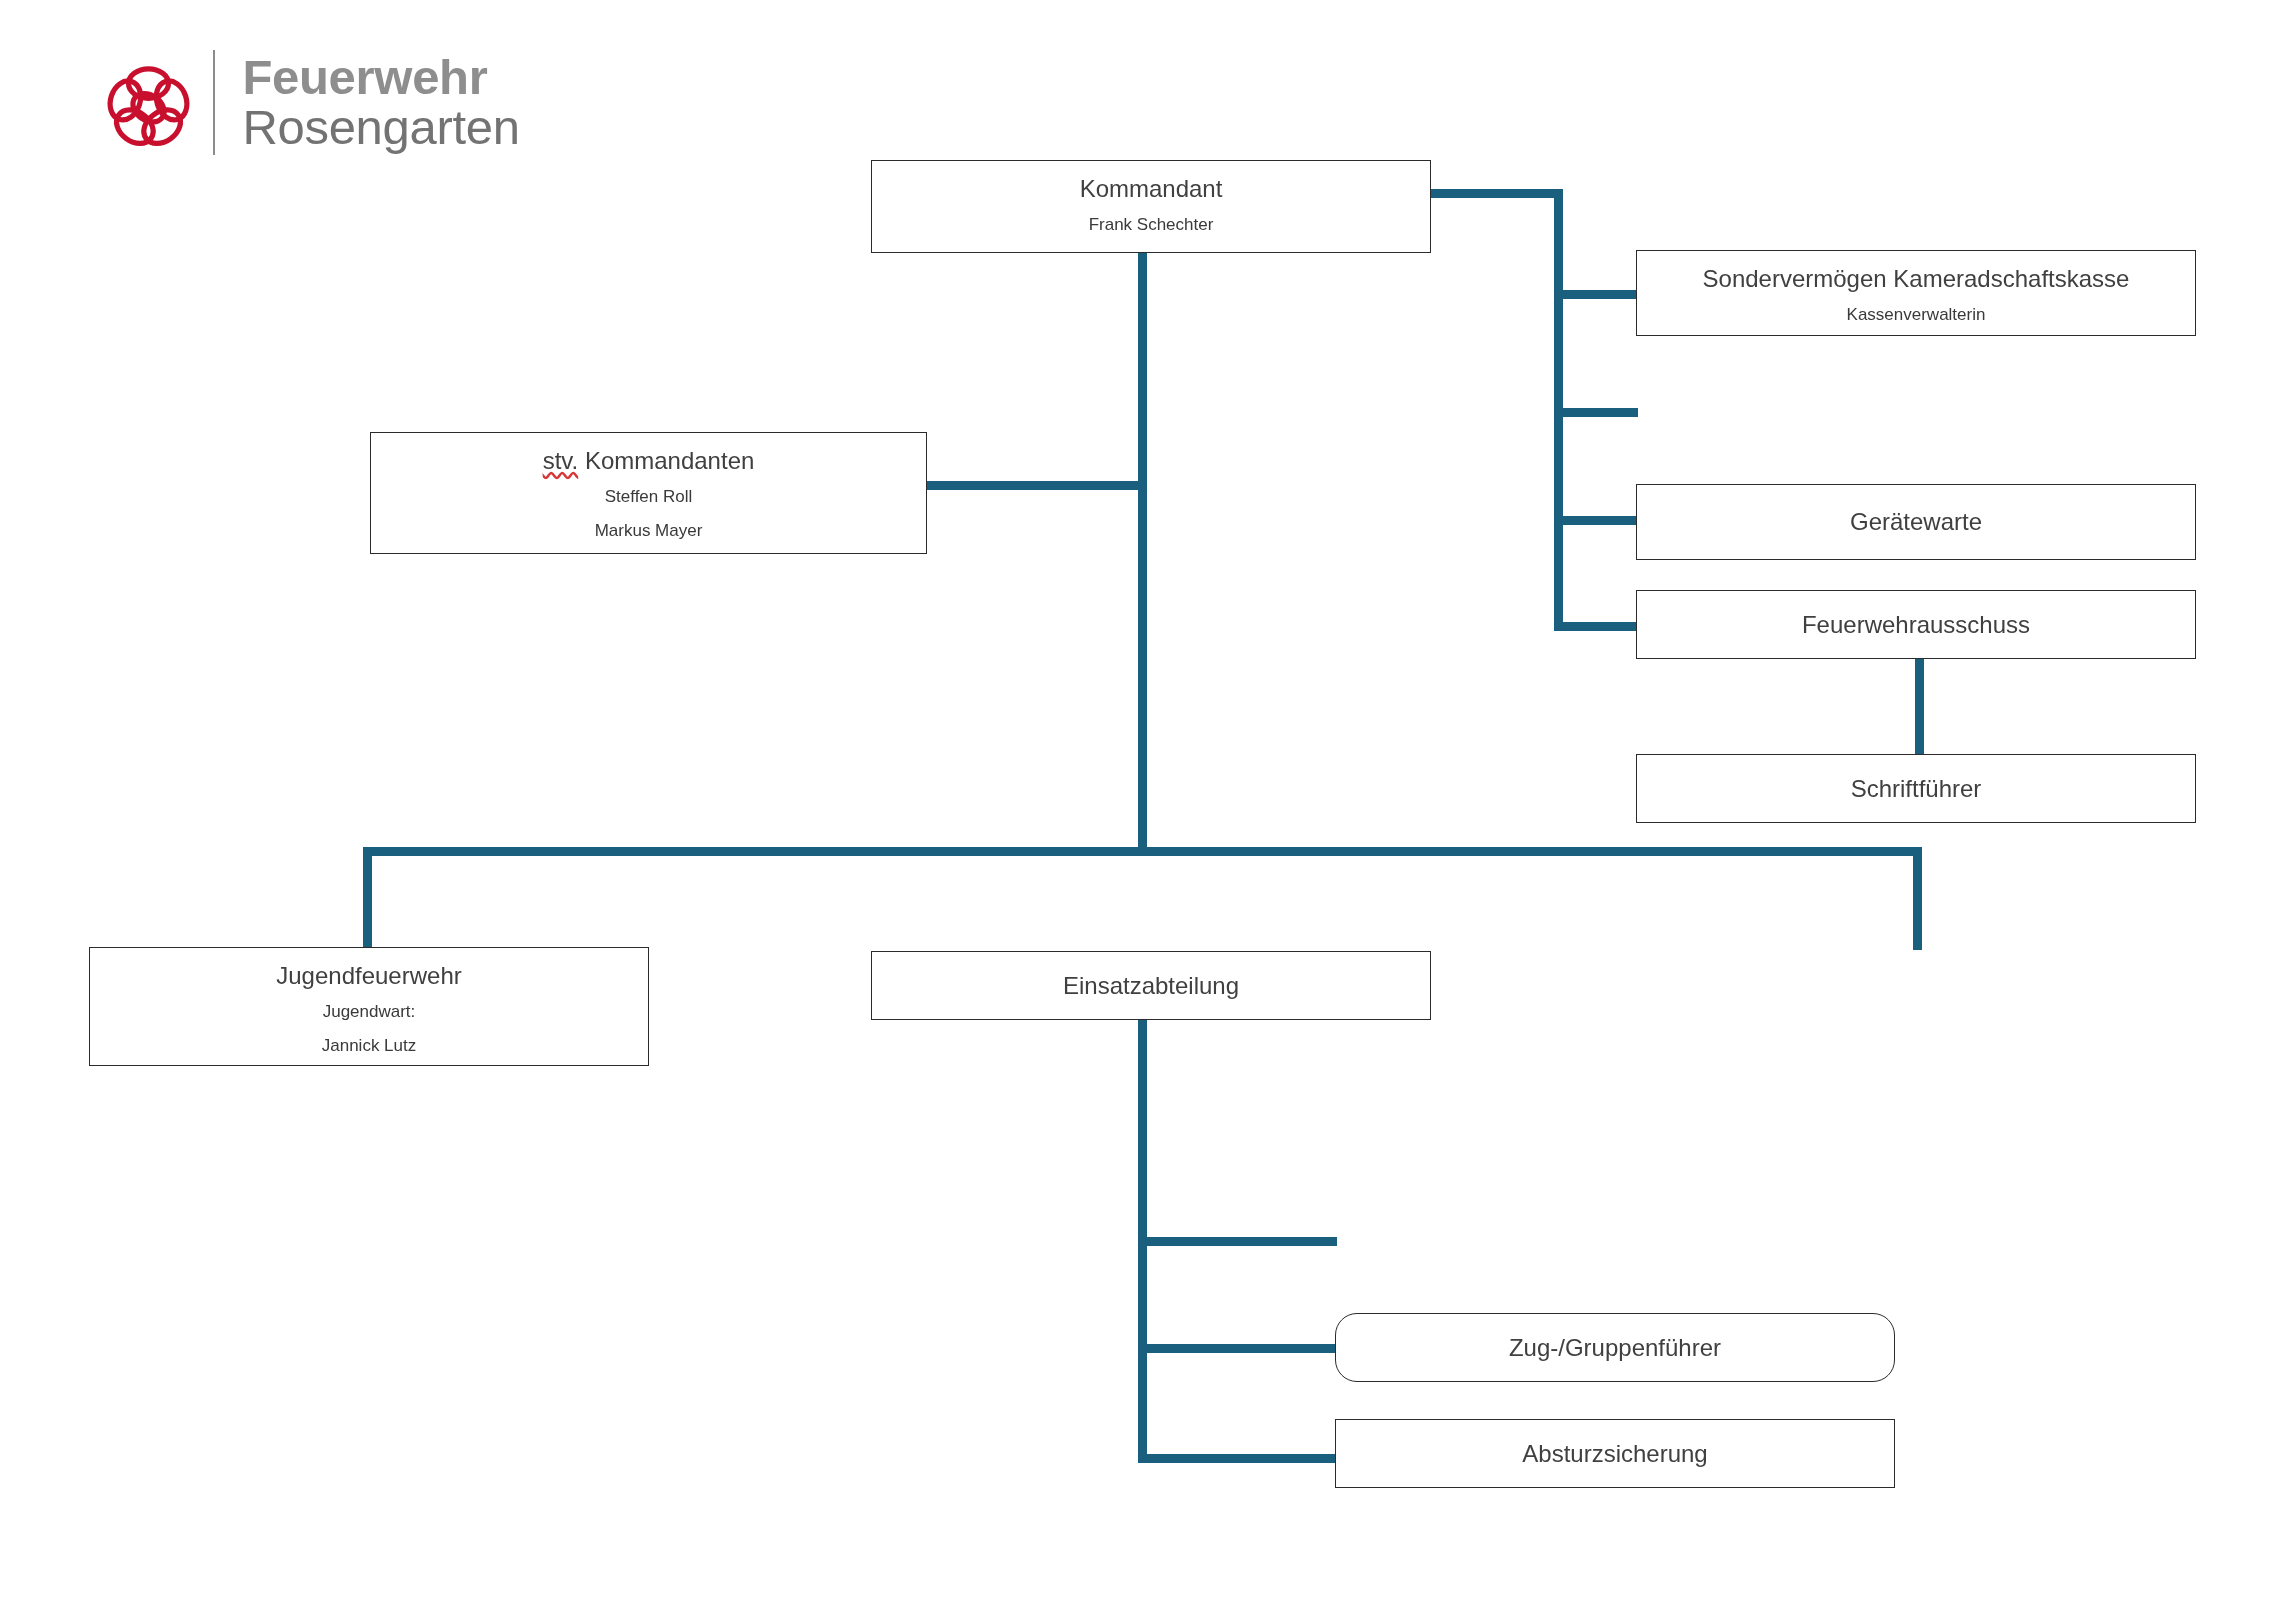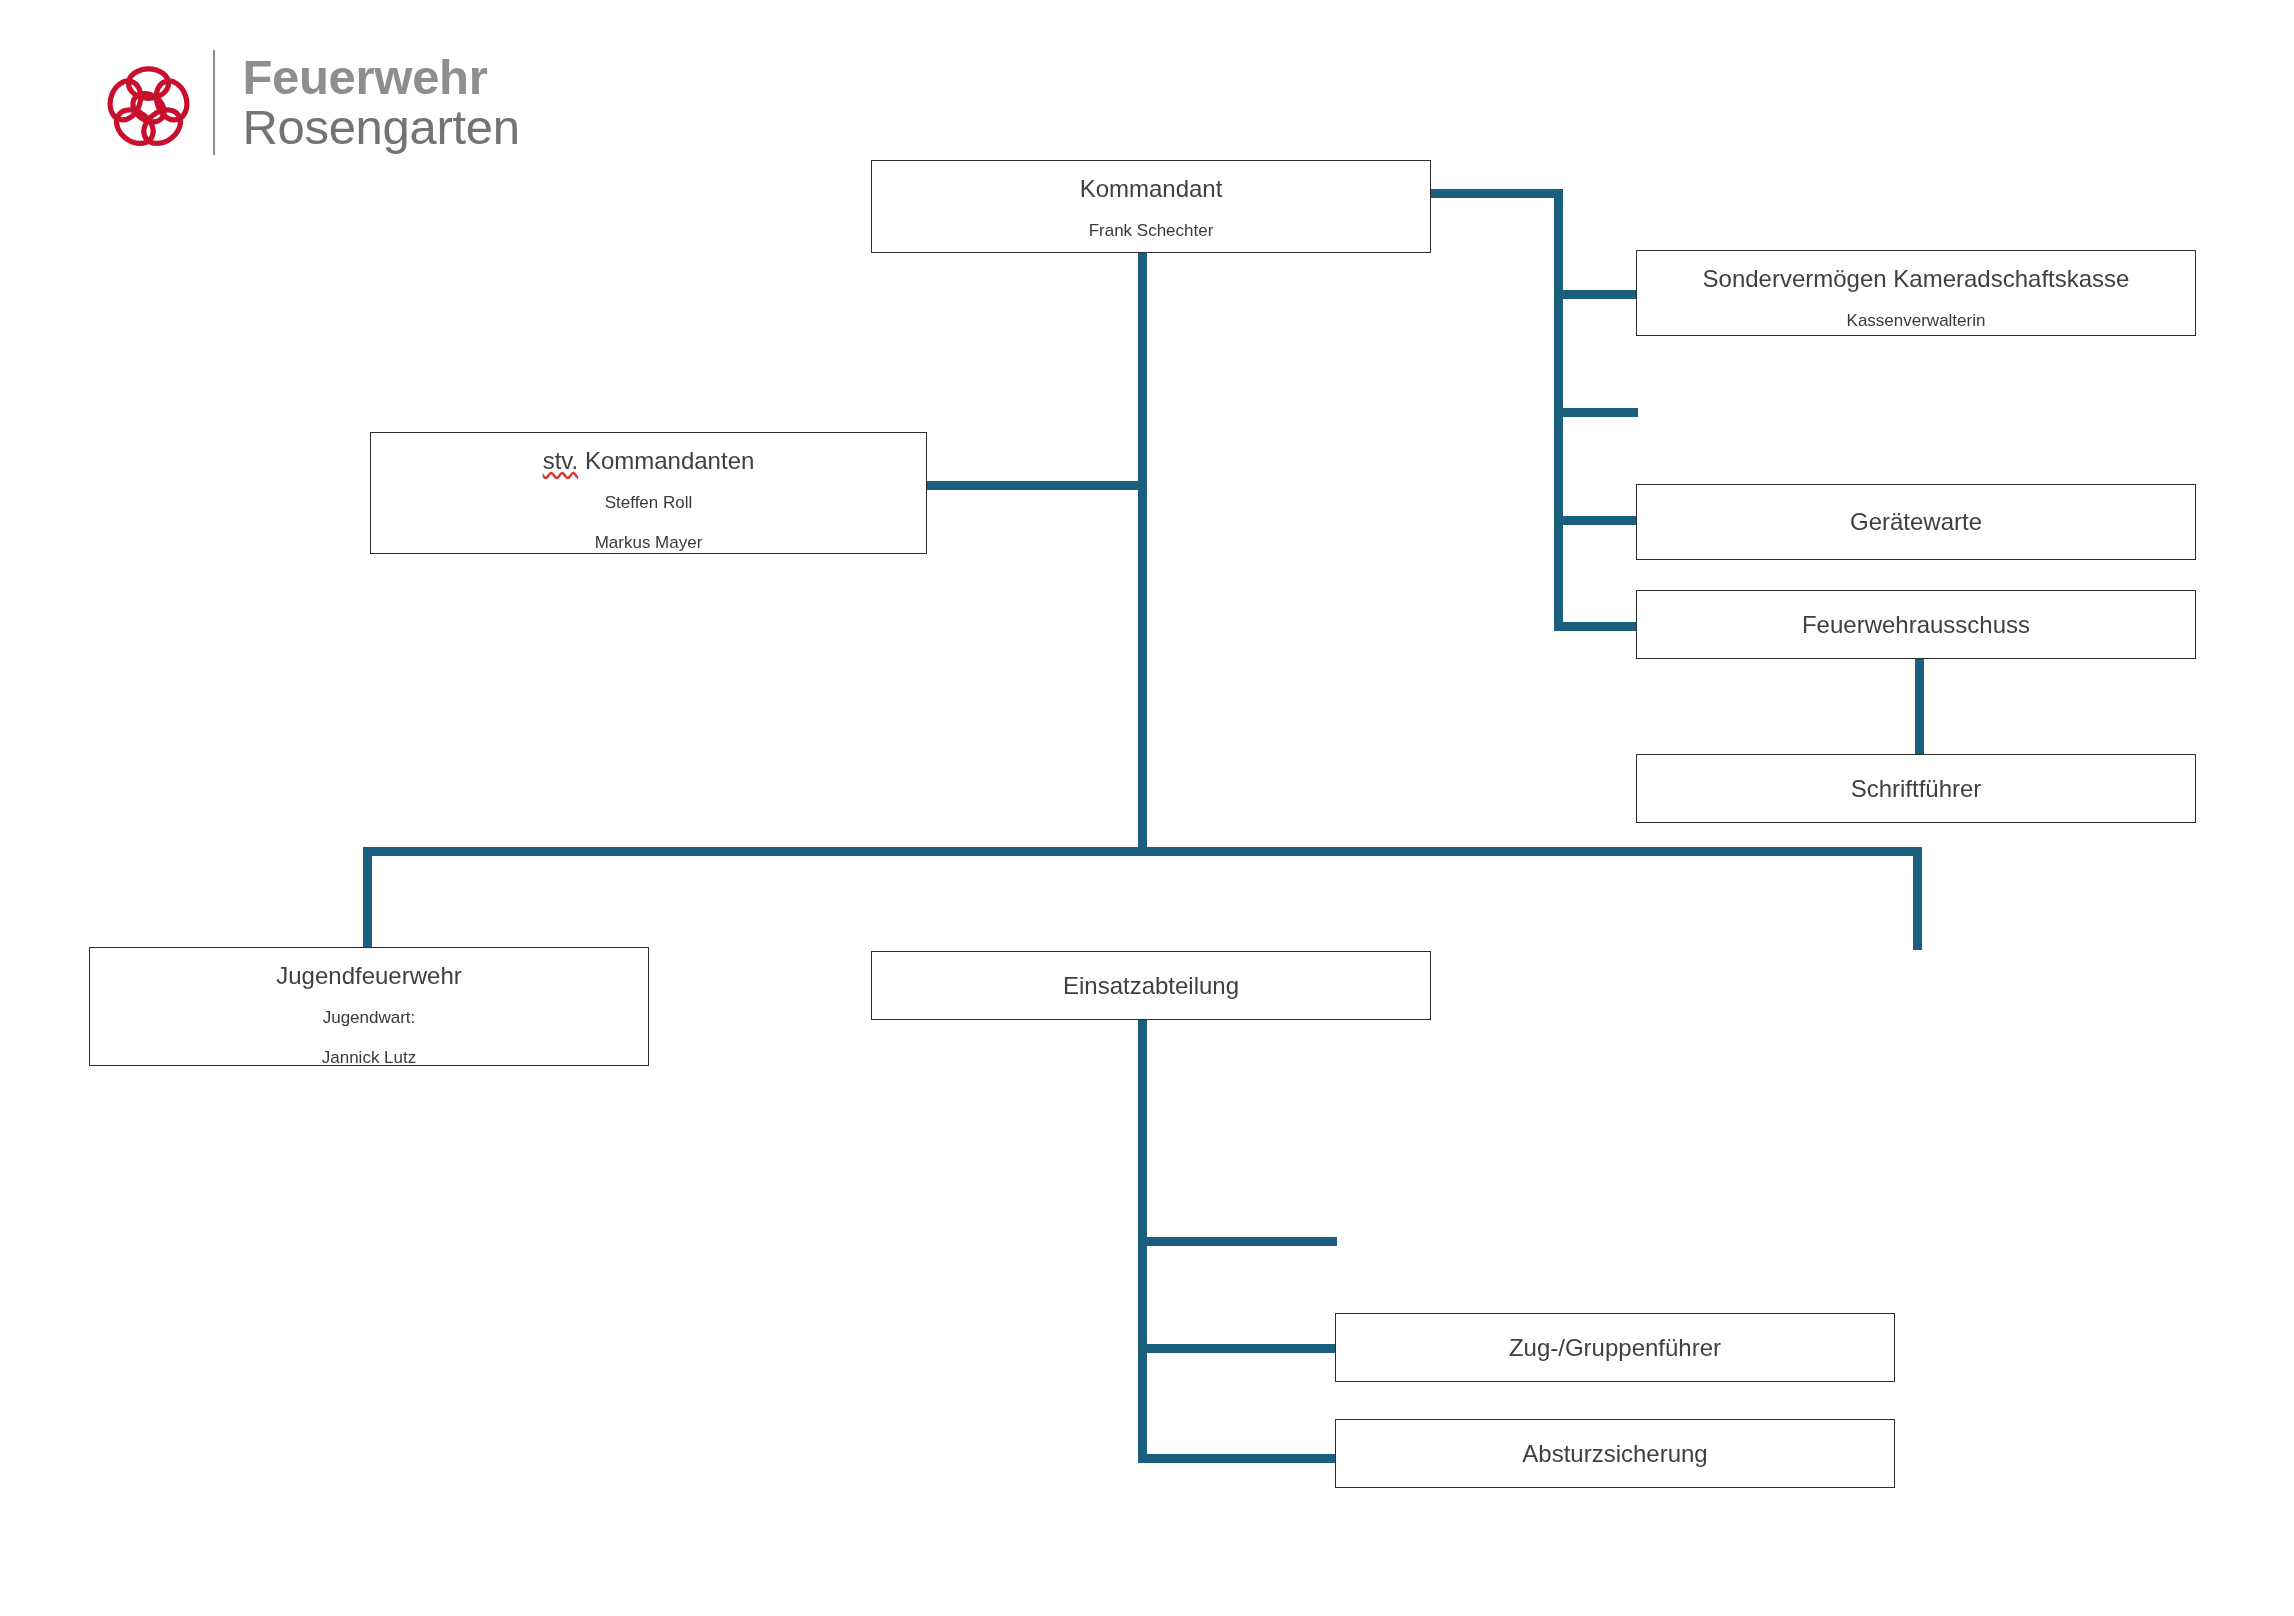--- a/index.html
+++ b/index.html
@@ -88,21 +88,21 @@
     text-align: center;
     line-height: 1.25;
     white-space: nowrap;
   }
   .node-sub {
     font-size: 17px;
     color: #3a3a3a;
     font-weight: 400;
     text-align: center;
     line-height: 1.45;
-    margin-top: 15px;
+    margin-top: 9px;
     white-space: nowrap;
   }
   .node.single {
     justify-content: center;
     padding-top: 0;
   }
   .spell {
     text-decoration: underline wavy #d83636;
     text-decoration-skip-ink: none;
   }
@@ -187,21 +187,21 @@
   </div>
 
   <div class="node" style="left:89px; top:947px; width:560px; height:119px;">
     <span class="node-title">Jugendfeuerwehr</span>
     <span class="node-sub">Jugendwart:</span>
     <span class="node-sub">Jannick Lutz</span>
   </div>
 
 
 
-  <div class="node single" style="left:1335px; top:1313px; width:560px; height:69px;">
+  <div class="node single" style="left:1335px; top:1313px; width:560px; height:69px;border-radius:22px;">
     <span class="node-title">Zug-/Gruppenführer</span>
   </div>
 
   <div class="node single" style="left:1335px; top:1419px; width:560px; height:69px;">
     <span class="node-title">Absturzsicherung</span>
   </div>
 
 </div>
 
 

